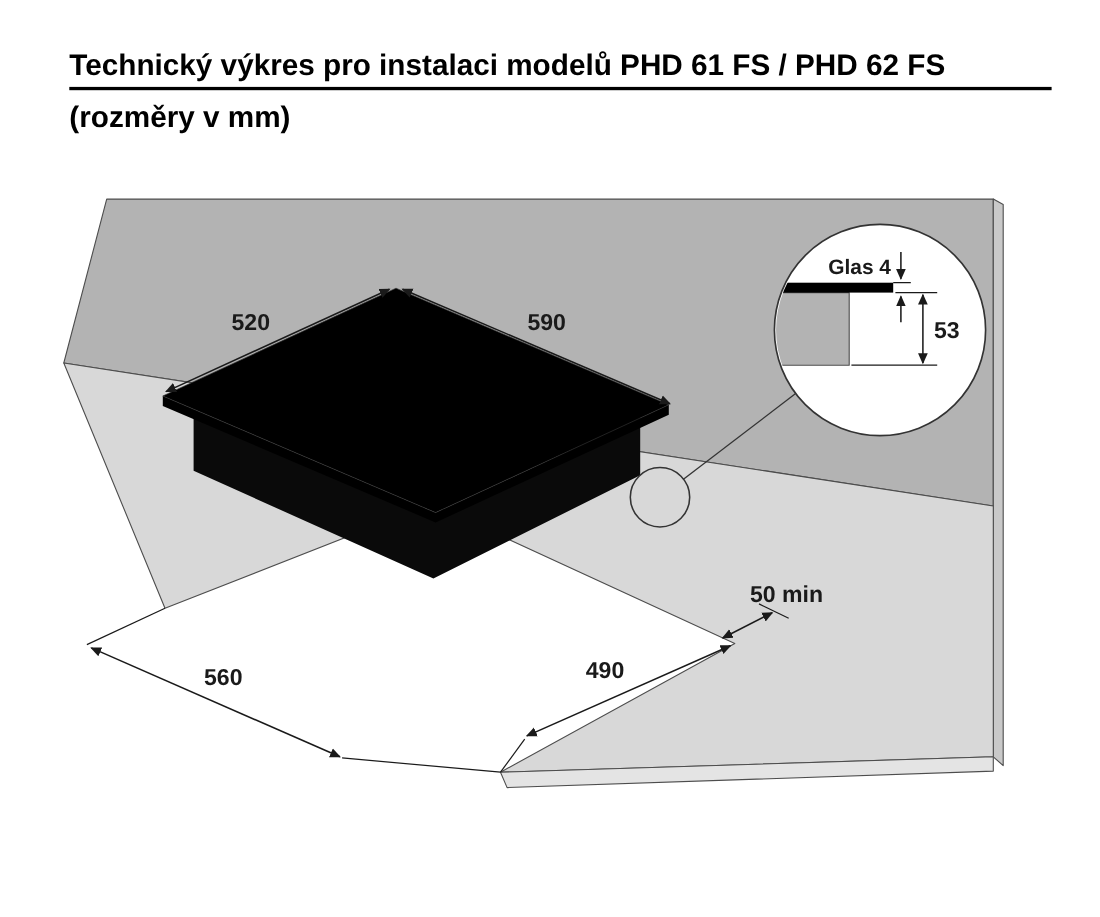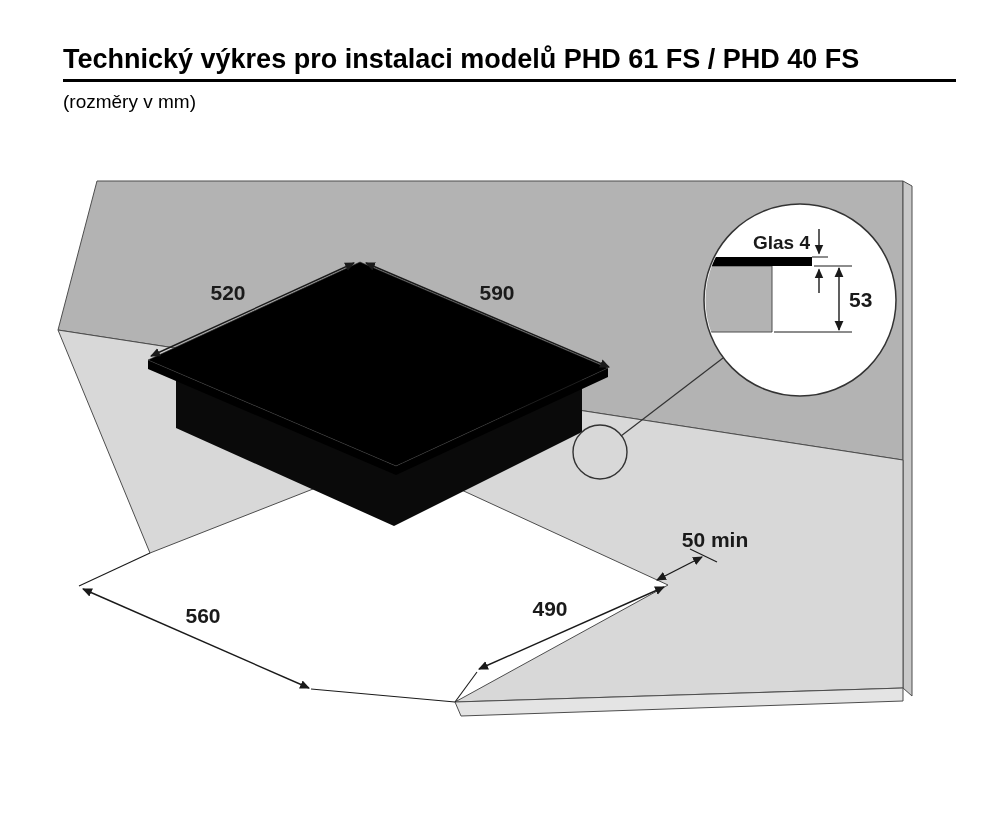--- a/index.html
+++ b/index.html
@@ -1,39 +1,39 @@
 <!DOCTYPE html>
 <html><head>
 <meta charset="utf-8">
 <style>
   html,body{margin:0;padding:0;background:#fff;}
   #stage{position:relative;width:1000px;height:834px;background:#ffffff;overflow:hidden;
          font-family:"Liberation Sans",sans-serif;color:#000;}
   .title-block{position:absolute;left:63px;top:44px;width:893px;}
   .title-block h1{margin:0;font-size:27px;font-weight:700;white-space:nowrap;
                   border-bottom:3px solid #000;padding-bottom:4px;letter-spacing:0px;}
-  .title-block h2{margin:9px 0 0 0;font-size:19px;font-weight:400;}
+  .title-block h2{margin:9px 0 0 0;font-size:27px;font-weight:700;}
   svg{position:absolute;left:0;top:0;}
   .outline{stroke:#4d4d4d;stroke-width:1;stroke-linejoin:round;}
   .dim-line{stroke:#1a1a1a;stroke-width:1.4;fill:none;}
   .ext-line{stroke:#1a1a1a;stroke-width:1.1;fill:none;}
   .lead-line{stroke:#333333;stroke-width:1.2;fill:none;}
   .dim-text{font-family:"Liberation Sans",sans-serif;font-size:21px;font-weight:600;
             fill:#1a1a1a;text-anchor:middle;}
   .dim-text.small{font-size:19px;}
   .anchor-end{text-anchor:end;}
   .anchor-start{text-anchor:start;}
 </style>
 </head>
 <body>
 
 <div id="stage">
 
   <div class="title-block">
-    <h1>Technický výkres pro instalaci modelů PHD 61 FS / PHD 40 FS</h1>
+    <h1>Technický výkres pro instalaci modelů PHD 61 FS / PHD 62 FS</h1>
     <h2>(rozměry v mm)</h2>
   </div>
 
   <svg width="1000" height="834" viewBox="0 0 1000 834">
     <defs>
       <marker id="ah" viewBox="0 0 10 10" refX="8.5" refY="5" markerWidth="7.5" markerHeight="7.5" orient="auto-start-reverse">
         <path d="M0,0.8 L9.5,5 L0,9.2 Z" fill="#1a1a1a"></path>
       </marker>
       <clipPath id="detailClip">
           <circle cx="800" cy="300" r="94.5"></circle>

